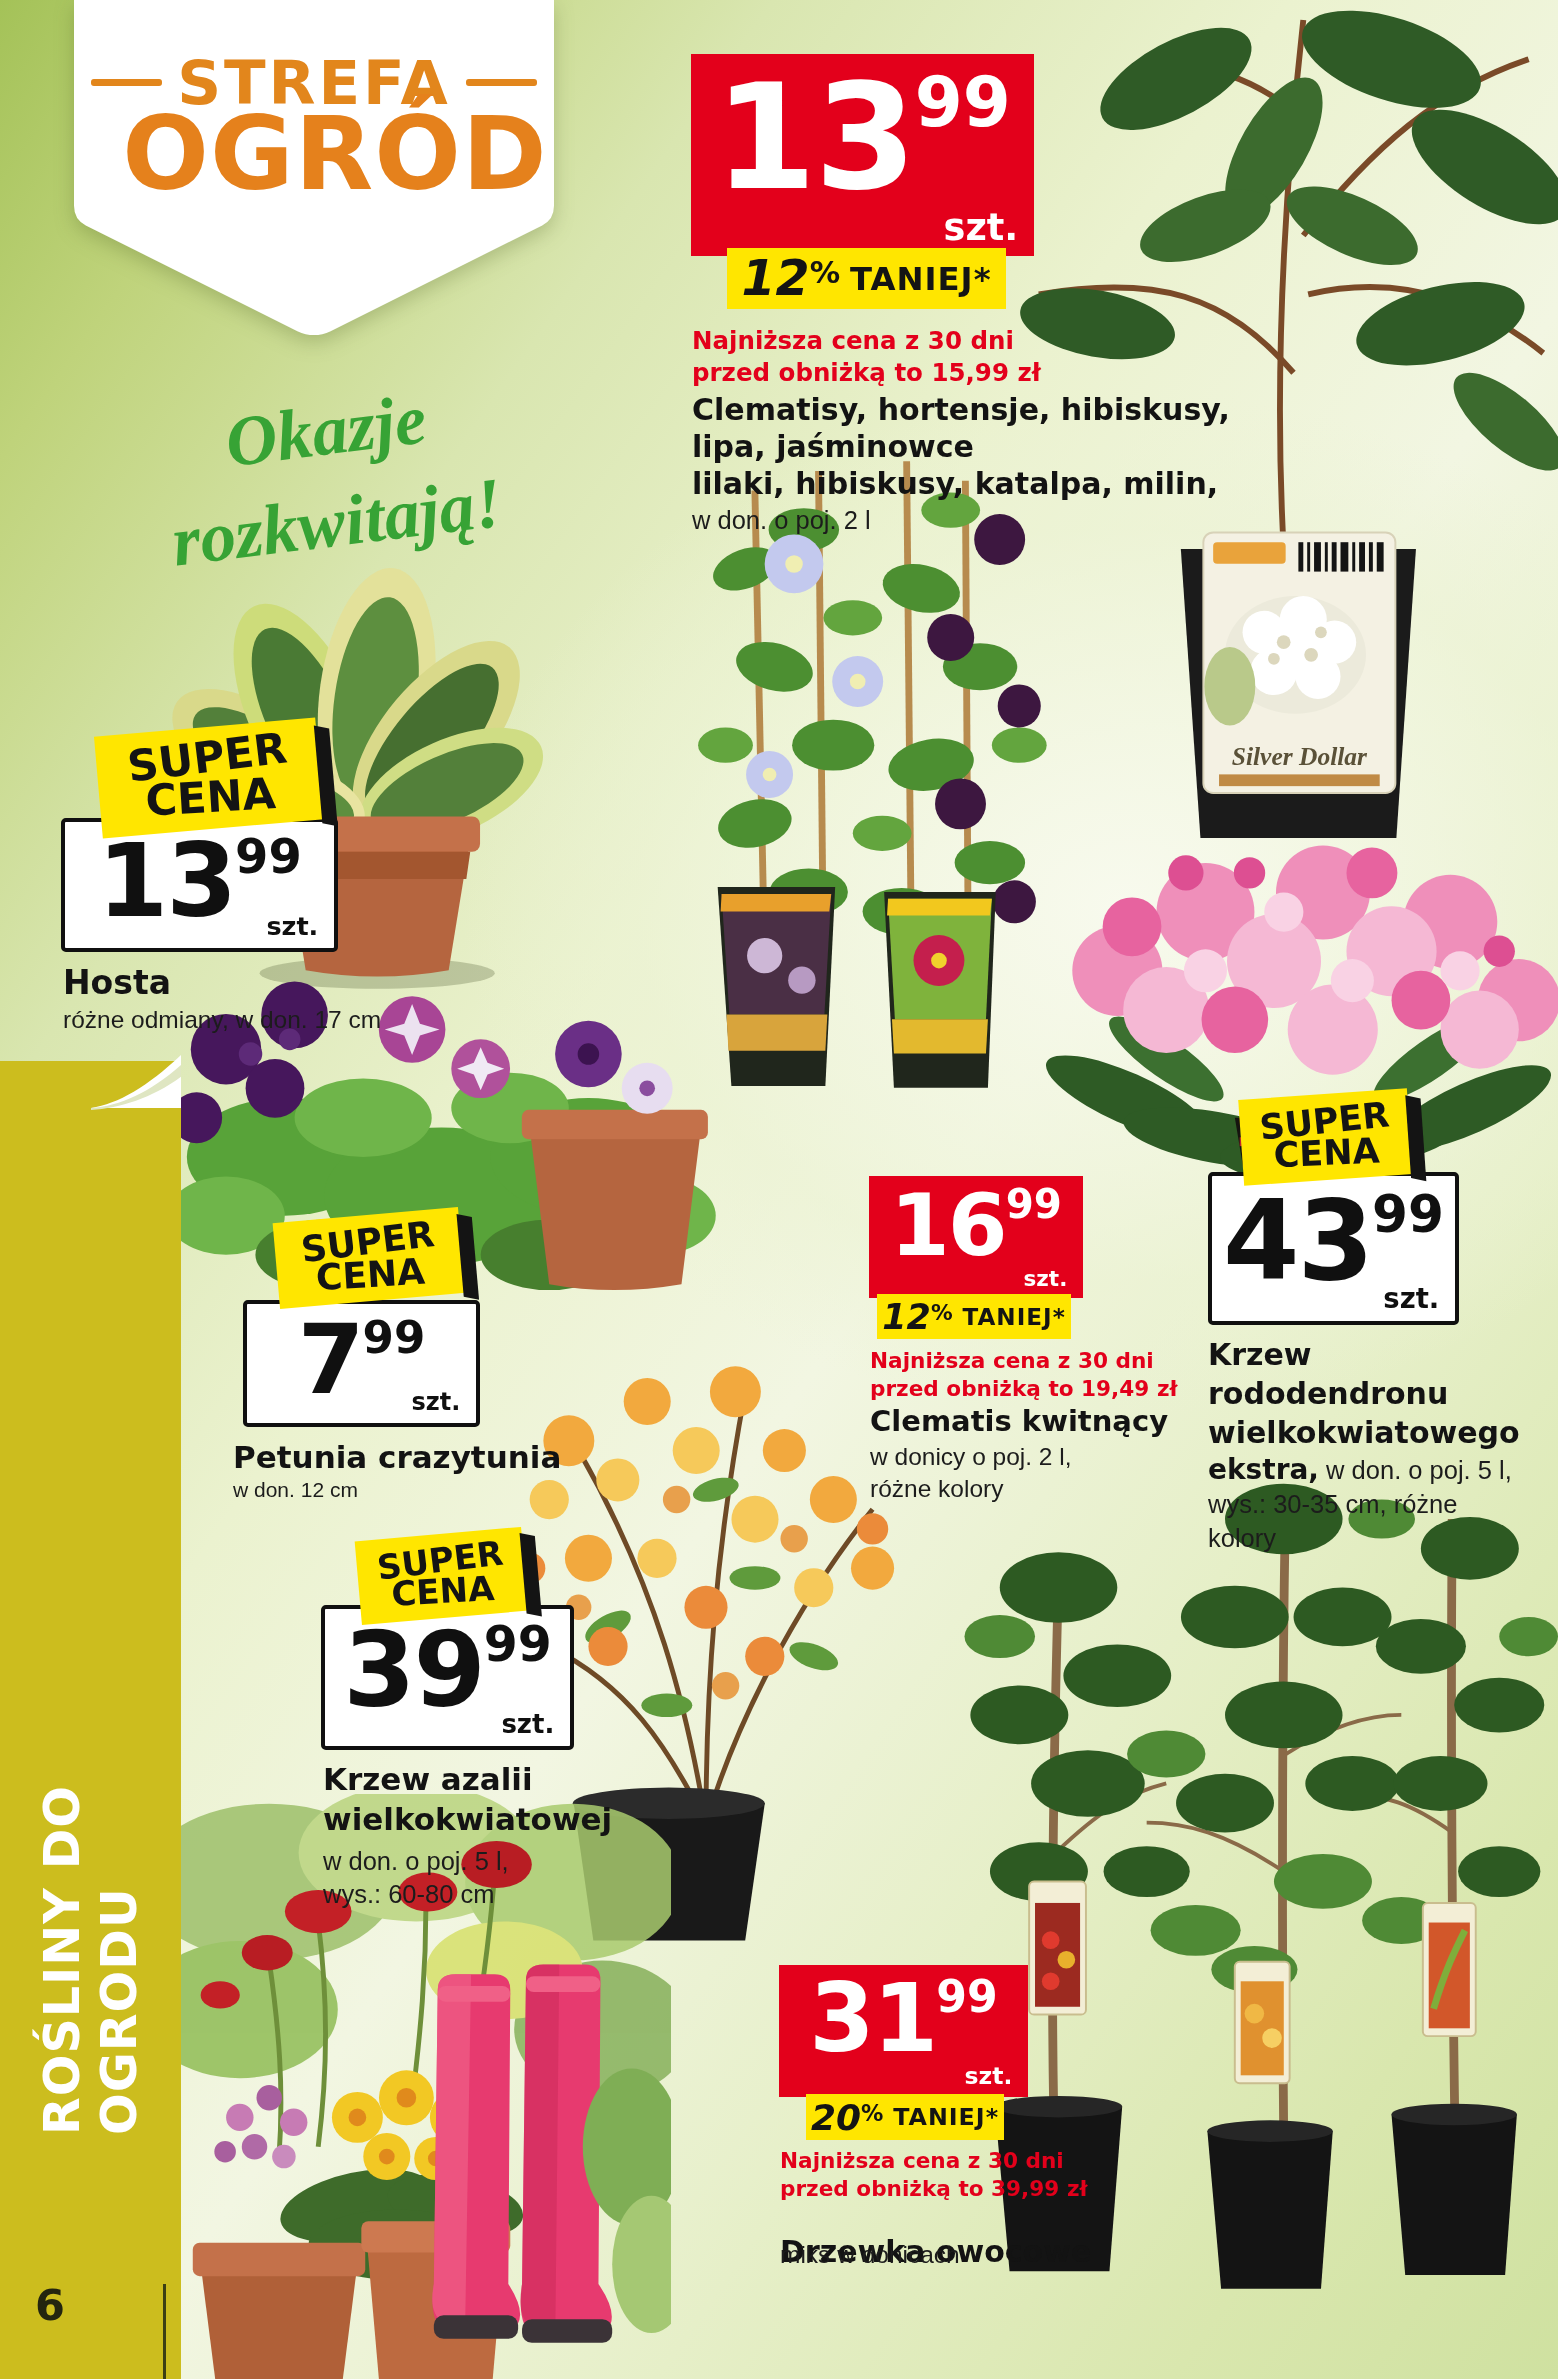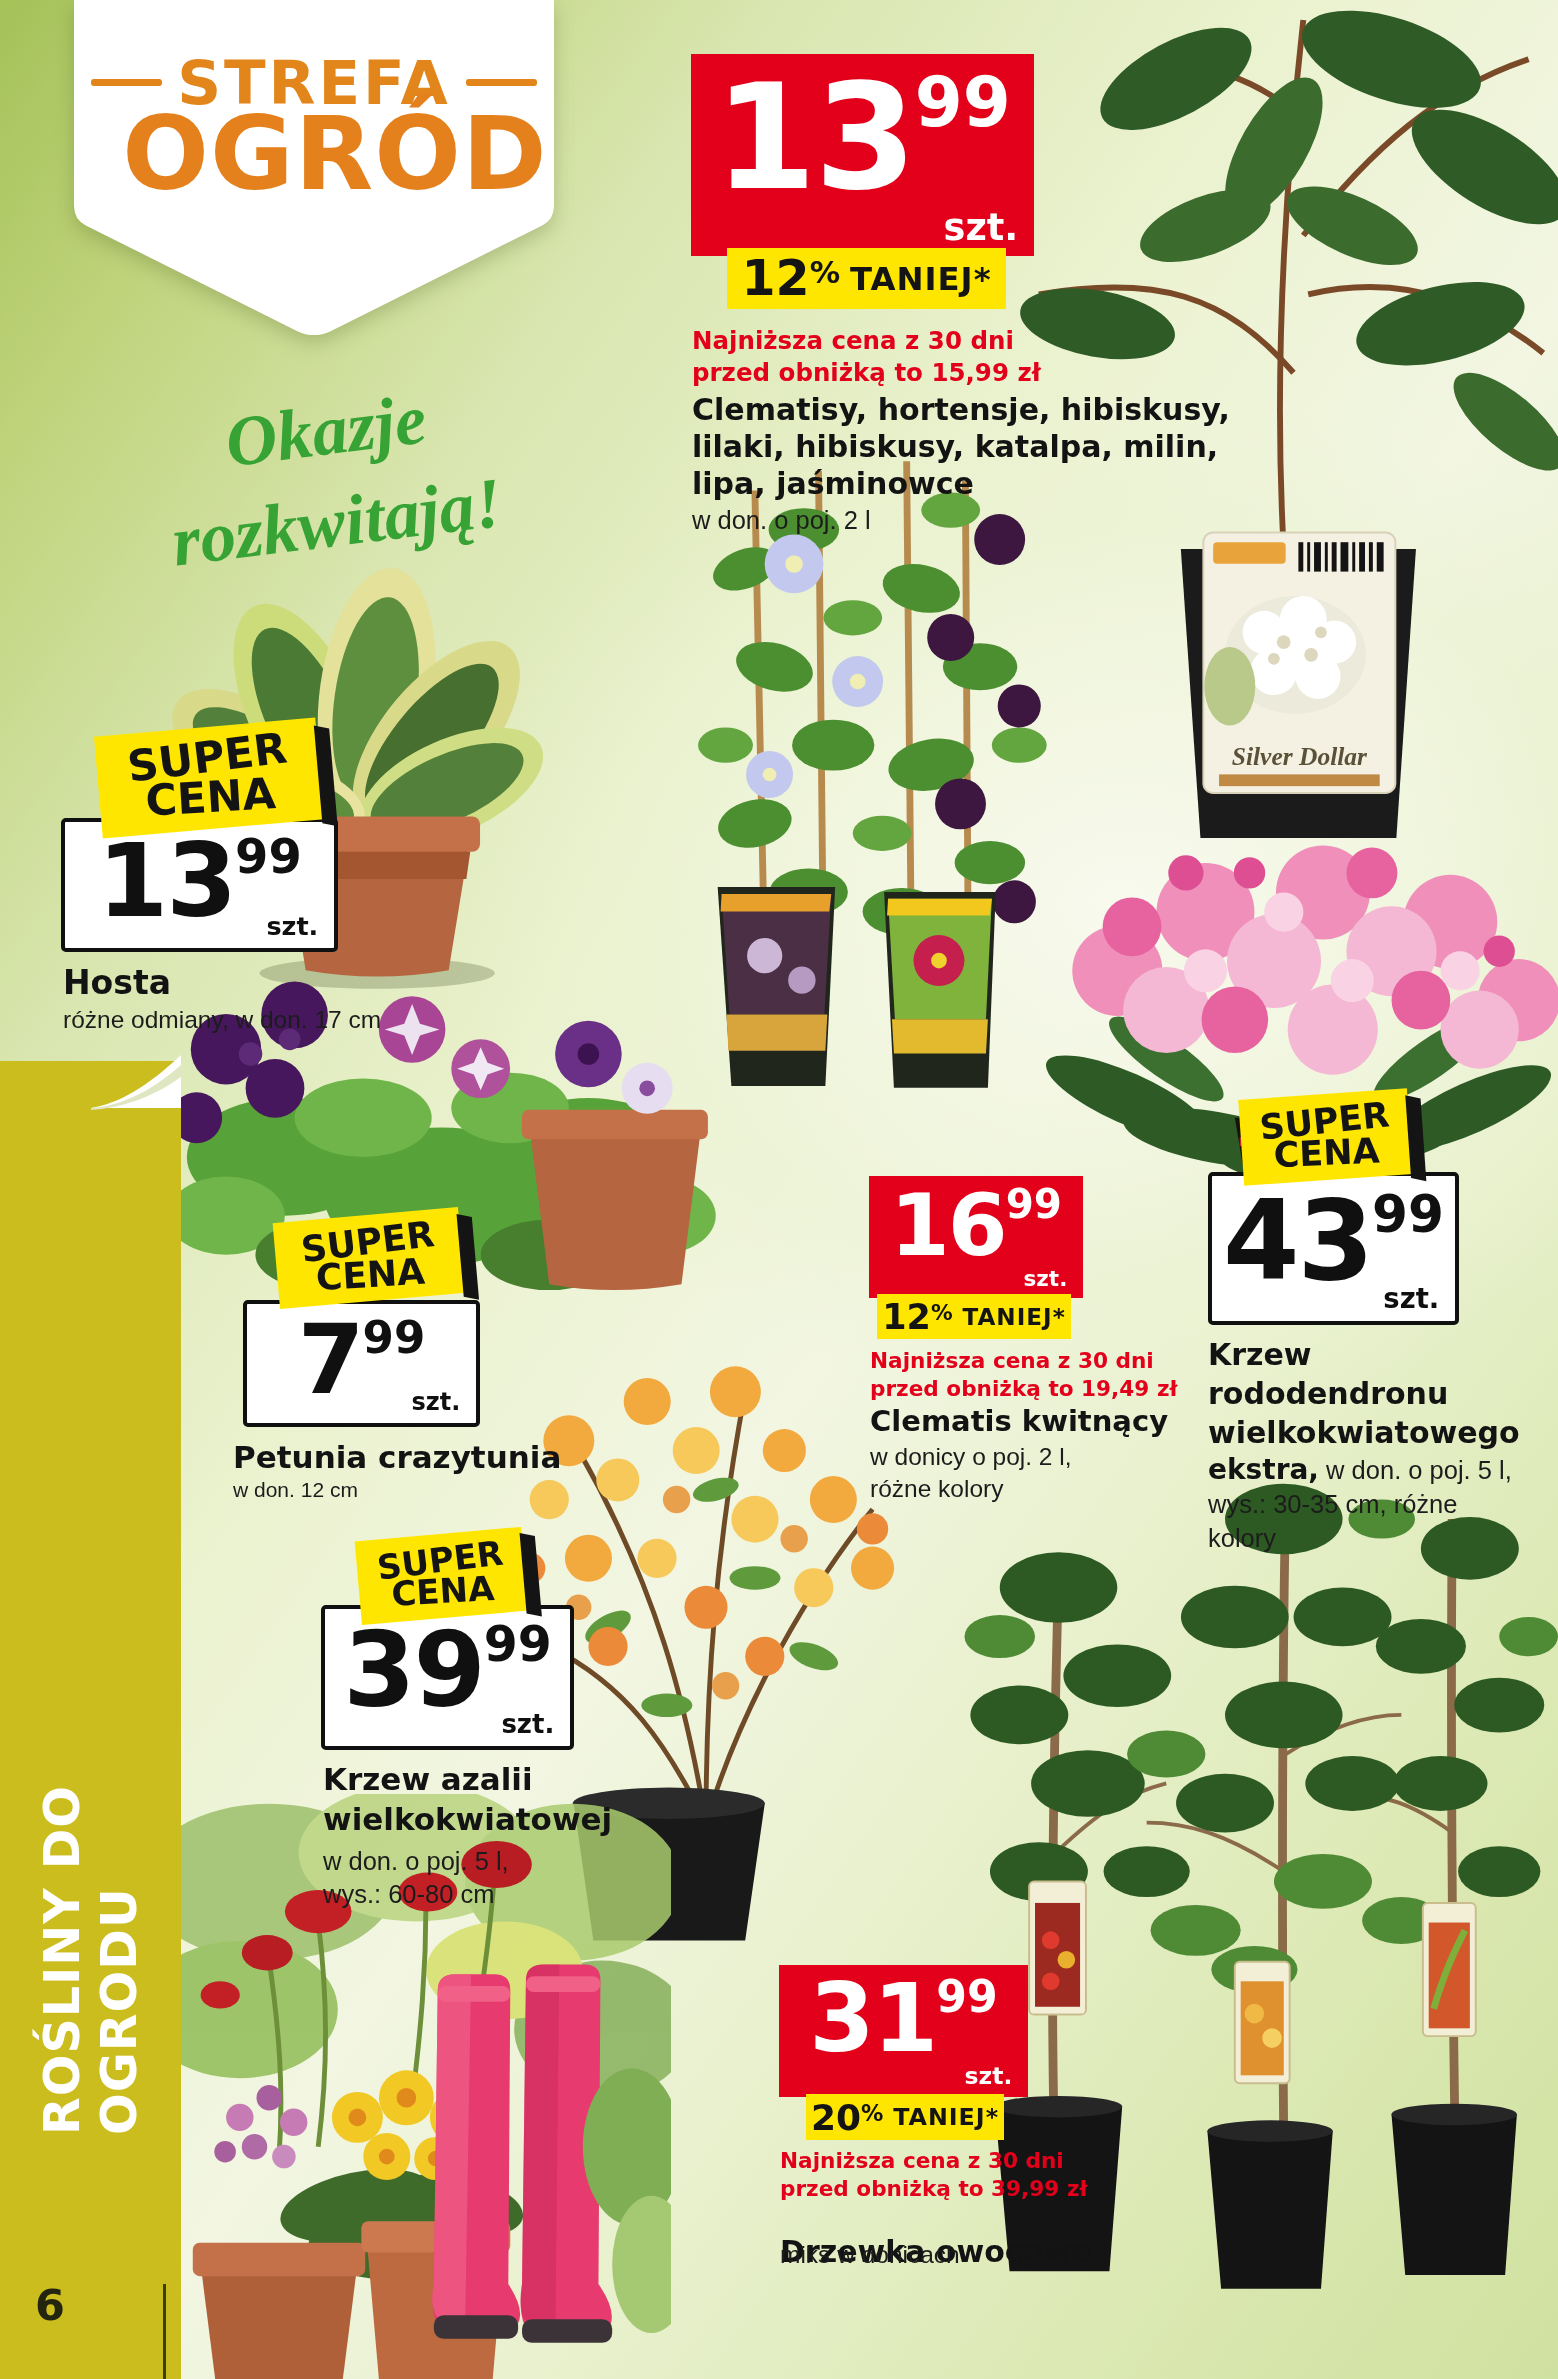--- a/index.html
+++ b/index.html
@@ -24,21 +24,21 @@
   #tagline .t1{font-size:71px;}
   #tagline .t2{font-size:71px;}
   
   .price{display:flex;justify-content:center;align-items:flex-start;line-height:1;font-family:"DejaVu Sans",sans-serif;font-weight:900;}
   .price.red{background:#e3001b;color:#fff;}
   .price.white{background:#fff;color:#101010;border:4.9px solid #101010;border-radius:4.9px;box-sizing:border-box;}
   .p-main{font-size:var(--ps);letter-spacing:-2px;}
   .p-cents{font-size:calc(var(--ps)*0.47);margin-top:calc(var(--ps)*0.03);}
   .p-unit{position:absolute;right:15.7px;bottom:8.8px;font-size:calc(var(--ps)*0.25);font-weight:700;letter-spacing:0;}
   .disc{background:#ffe600;color:#141414;display:flex;align-items:center;justify-content:center;font-family:"DejaVu Sans",sans-serif;}
-  .d-num{font-size:var(--ds);font-weight:900;}
+  .d-num{font-size:var(--ds);font-weight:900;font-style:italic;}
   .d-pct{font-size:calc(var(--ds)*0.62);font-weight:900;margin-top:calc(var(--ds)*-0.25);}
   .d-lbl{font-size:calc(var(--ds)*0.66);font-weight:800;margin-left:9.8px;letter-spacing:1px;}
   .lowest{color:#e3001b;font-weight:700;font-family:"DejaVu Sans",sans-serif;}
   .pname{font-weight:800;color:#131313;font-family:"DejaVu Sans",sans-serif;}
   .pdesc{font-weight:400;color:#1c1c1c;}
   
   .sc-tag{position:absolute;background:#ffe600;color:#141414;text-align:center;font-family:"DejaVu Sans",sans-serif;
     font-weight:900;line-height:.92;display:flex;flex-direction:column;justify-content:center;z-index:6;}
   .sc-tag::after{content:"";position:absolute;top:10%;right:-12.7px;width:14.7px;height:96%;background:#141414;transform:skewY(16deg);z-index:-1;}
   .sc-tag span:first-child{transform:rotate(-2deg);}
@@ -546,22 +546,22 @@
       <span class="d-num">12</span>
         <span class="d-pct">%</span>
         <span class="d-lbl">TANIEJ*</span>
     </div>
     <div class="lowest abs z5" style="left:692px;top:325px;font-size:24.5px;line-height:1.3;">
       <div>Najniższa cena z 30 dni</div>
       <div>przed obniżką to 15,99 zł</div>
     </div>
     <div class="pname abs z5" style="left:692px;top:392px;font-size:30px;line-height:1.23;">
       <div>Clematisy, hortensje, hibiskusy,</div>
+      <div>lipa, jaśminowce</div>
       <div>lilaki, hibiskusy, katalpa, milin,</div>
-      <div>lipa, jaśminowce</div>
     </div>
     <div class="pdesc abs z5" style="left:692px;top:506px;font-size:25.5px;">w don. o poj. 2 l</div>
   </div>
 
   <div>
     <div class="sc-tag" style="left:98px;top:727px;width:222px;height:102px;font-size:43px;transform:rotate(-5deg);">
       <span>SUPER</span>
       <span>CENA</span>
     </div>
     <div class="price white abs z5" style="left:61px;top:818px;width:277px;height:134px;--ps:102px;padding-top:7.8px;">

